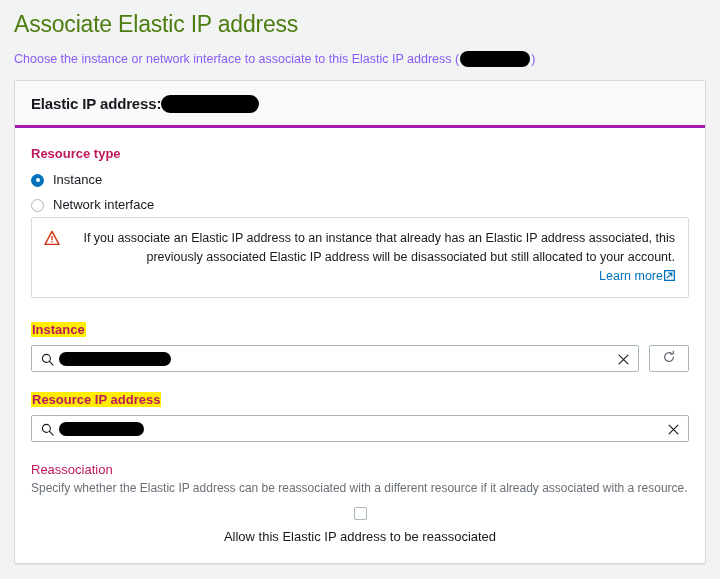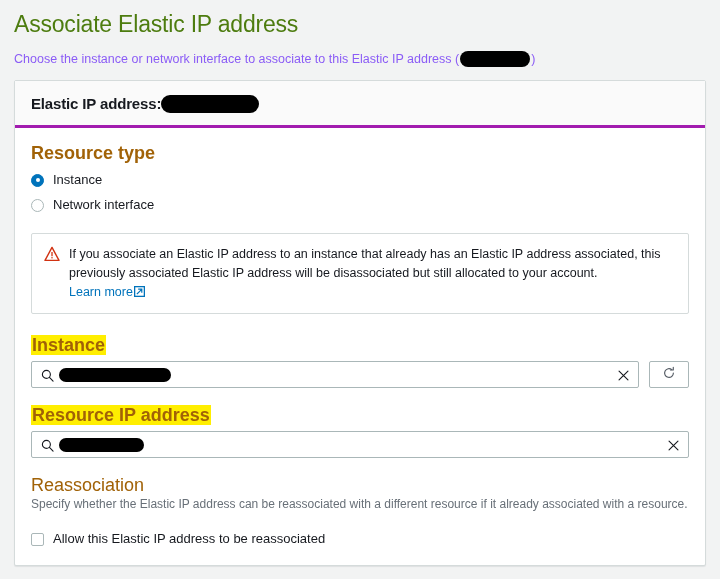--- a/index.html
+++ b/index.html
@@ -69,23 +69,23 @@
     color: #16191f;
     letter-spacing: -0.15px;
   }
 
   .card-body { padding: 16px 16px 18px 16px; }
 
   
   .field { margin-bottom: 0; }
 
   .field-label {
-    font-size: 18px;
+    font-size: 13px;
     font-weight: 700;
-    color: #a16207;
+    color: #be185d;
     line-height: 18px;
     display: inline-block;
   }
   .field-label.plain { font-weight: 400; }
 
   .hl { background: #ffee00; padding: 0 1px; }
 
   .field-desc {
     font-size: 12px;
     color: #687078;
@@ -116,27 +116,28 @@
     position: absolute;
     left: 3.5px; top: 3.5px;
     width: 4px; height: 4px;
     border-radius: 50%;
     background: #fff;
   }
   .radio-label { font-size: 13px; color: #16191f; line-height: 16px; }
 
   
   .alert {
-    margin-top: 20px;
+    margin-top: 4px;
     border: 1px solid #d5dbdb;
     border-radius: 2px;
     background: #fff;
     padding: 11px 13px 11px 12px;
     display: flex;
     gap: 9px;
+    text-align: right;
   }
   .alert-icon { flex: none; width: 16px; height: 16px; margin-top: 1px; }
   .alert-text {
     font-size: 12.5px;
     color: #16191f;
     line-height: 19px;
   }
   .link {
     color: #0073bb;
     text-decoration: none;
@@ -176,21 +177,21 @@
     align-items: center;
     justify-content: center;
     cursor: pointer;
   }
   .refresh-btn svg { width: 14px; height: 14px; }
 
   .spacer-22 { height: 22px; }
   .spacer-18 { height: 18px; }
 
   
-  .check-row { display: flex; align-items: center; gap: 9px; margin-top: 18px; }
+  .check-row { display: flex; align-items: center; gap: 9px; margin-top: 10px; flex-direction: column; }
   .checkbox {
     width: 13px; height: 13px;
     border: 1px solid #aab7b8;
     border-radius: 2px;
     background: #fff;
     flex: none;
   }
   .check-label { font-size: 13px; color: #16191f; line-height: 16px; }
 </style>
 </head>

